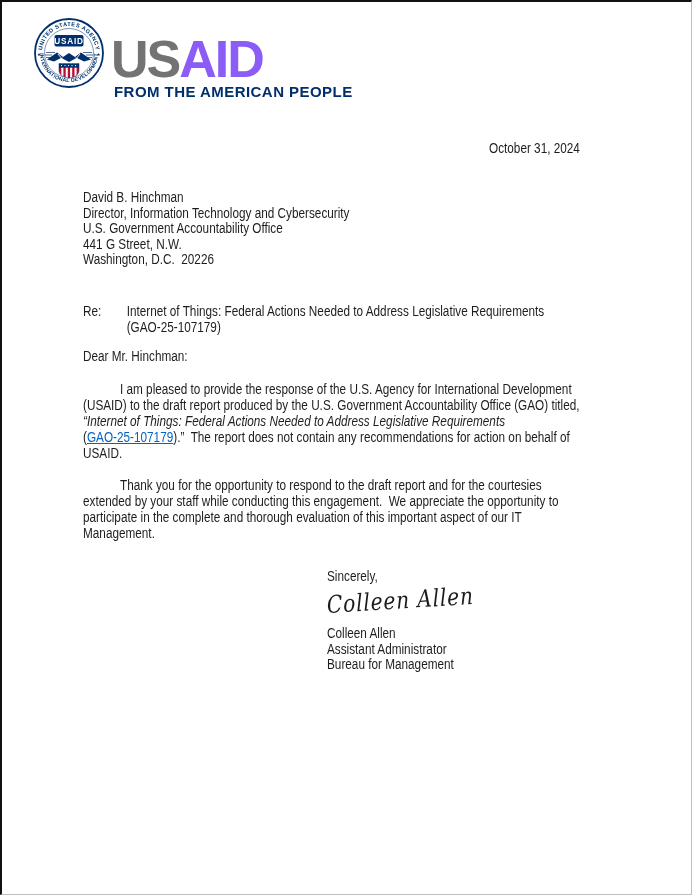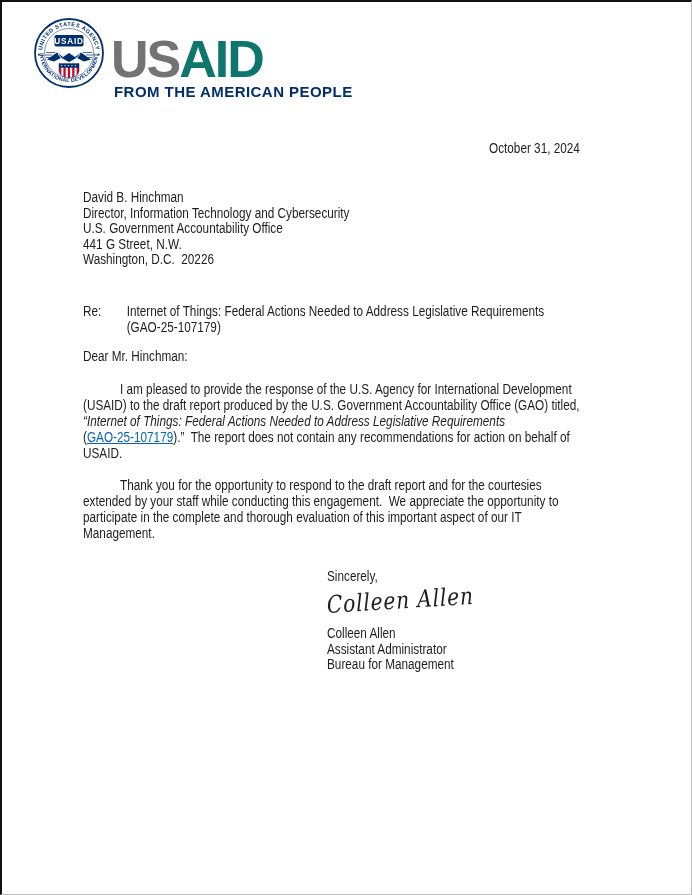--- a/index.html
+++ b/index.html
@@ -30,21 +30,21 @@
 
   
   .logo { position:absolute; left:30px; top:14px; display:flex; align-items:flex-start; }
   .seal { width:74px; height:74px; }
   .wordblock { margin-left:5px; padding-top:17px; }
   .wordmark {
     font-size:52px; font-weight:bold; line-height:52px;
     letter-spacing:-2px; font-family:"Liberation Sans", sans-serif;
   }
   .wm-us { color:#737373; }
-  .wm-aid { color:#0f766e; }
+  .wm-aid { color:#8b5cf6; }
   .tagline {
     margin-top:1px; margin-left:3px;
     font-size:15px; font-weight:bold; letter-spacing:0.45px;
     color:#002F6C; line-height:11px;
   }
 
   
   .date-block   { position:absolute; left:487px; top:138px; }
   .recipient    { position:absolute; left:81px;  top:188px; }
   .subject      { position:absolute; left:81px;  top:301px; display:flex; }

